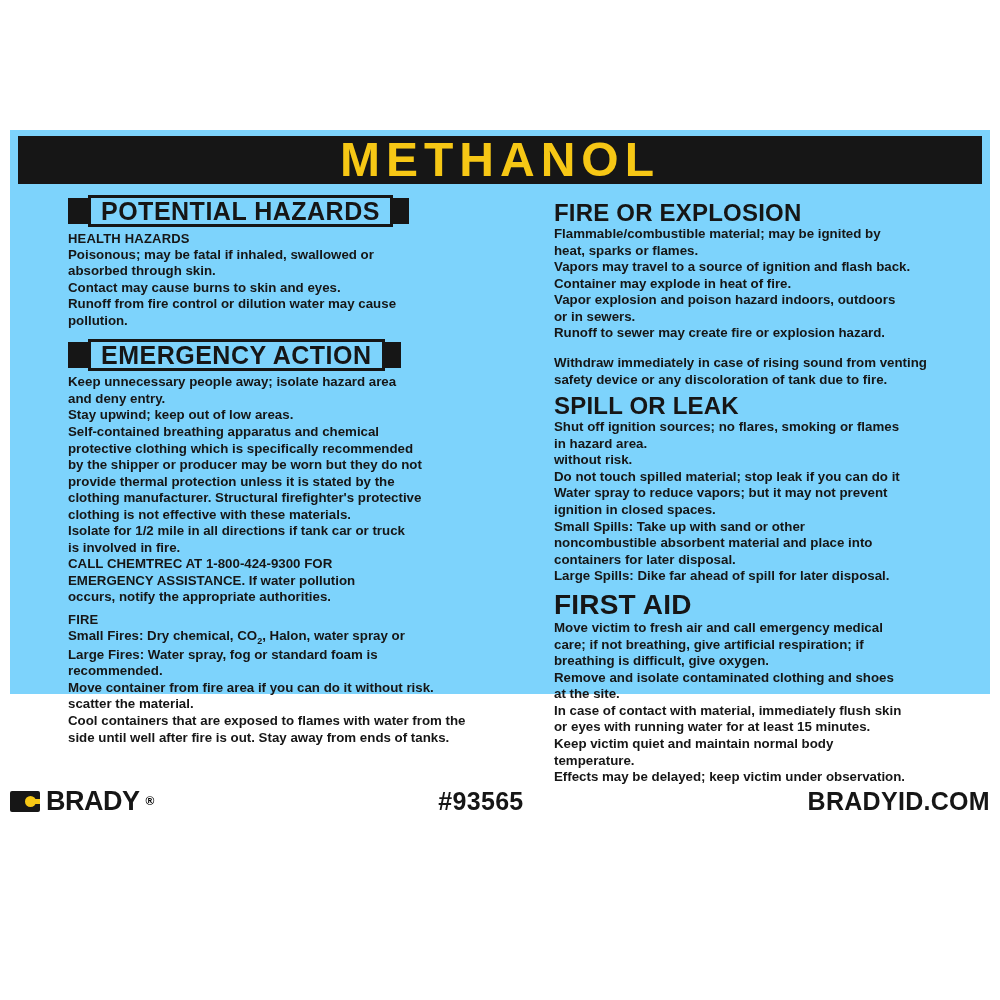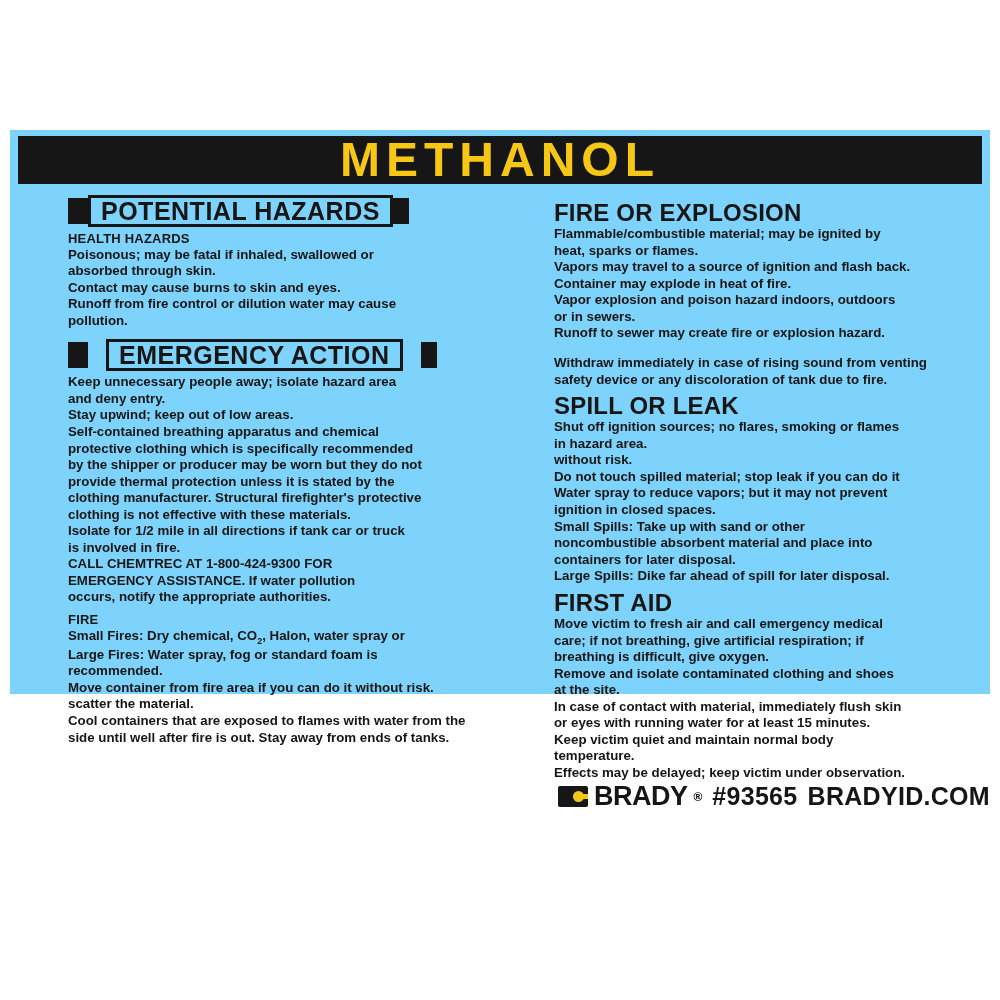--- a/index.html
+++ b/index.html
@@ -124,21 +124,21 @@
   sub { font-size: 9px; }
 
   
   .right-pad { height: 6px; }
 
   
   .footer {
     height: 46px;
     display: flex;
     align-items: center;
-    justify-content: flex-end;
+    justify-content: space-between;
     gap: 10px;
     padding-bottom: 12px;
   }
   .brady-logo {
     display: flex;
     align-items: center;
     gap: 6px;
   }
   .logo-mark {
     width: 30px;
@@ -206,21 +206,21 @@
         <span class="cap cap-right"></span>
       </div>
 
       <h3 class="sub">HEALTH HAZARDS</h3>
       <p class="txt">Poisonous; may be fatal if inhaled, swallowed or</p>
       <p class="txt">absorbed through skin.</p>
       <p class="txt">Contact may cause burns to skin and eyes.</p>
       <p class="txt">Runoff from fire control or dilution water may cause</p>
       <p class="txt">pollution.</p>
 
-      <div class="banner" style="margin-top:10px;gap:18px;">
+      <div class="banner" style="margin-top:10px;">
         <span class="cap cap-left"></span>
         <span class="banner-box">
           <span class="banner-text">EMERGENCY ACTION</span>
         </span>
         <span class="cap cap-right"></span>
       </div>
 
       <p class="txt">Keep unnecessary people away; isolate hazard area</p>
       <p class="txt">and deny entry.</p>
       <p class="txt">Stay upwind; keep out of low areas.</p>
@@ -269,21 +269,21 @@
       <p class="txt">without risk.</p>
       <p class="txt">Do not touch spilled material; stop leak if you can do it</p>
       <p class="txt">Water spray to reduce vapors; but it may not prevent</p>
       <p class="txt">ignition in closed spaces.</p>
 
       <p class="txt"><b>Small Spills:</b><span> Take up with sand or other</span></p>
       <p class="txt">noncombustible absorbent material and place into</p>
       <p class="txt">containers for later disposal.</p>
       <p class="txt"><b>Large Spills:</b><span> Dike far ahead of spill for later disposal.</span></p>
 
-      <h3 class="sub" style="font-size:24px;margin-top:6px;">FIRST AID</h3>
+      <h3 class="sub" style="font-size:28px;margin-top:6px;">FIRST AID</h3>
       <p class="txt">Move victim to fresh air and call emergency medical</p>
       <p class="txt">care; if not breathing, give artificial respiration; if</p>
       <p class="txt">breathing is difficult, give oxygen.</p>
       <p class="txt">Remove and isolate contaminated clothing and shoes</p>
       <p class="txt">at the site.</p>
       <p class="txt">In case of contact with material, immediately flush skin</p>
       <p class="txt">or eyes with running water for at least 15 minutes.</p>
       <p class="txt">Keep victim quiet and maintain normal body</p>
       <p class="txt">temperature.</p>
       <p class="txt">Effects may be delayed; keep victim under observation.</p>

